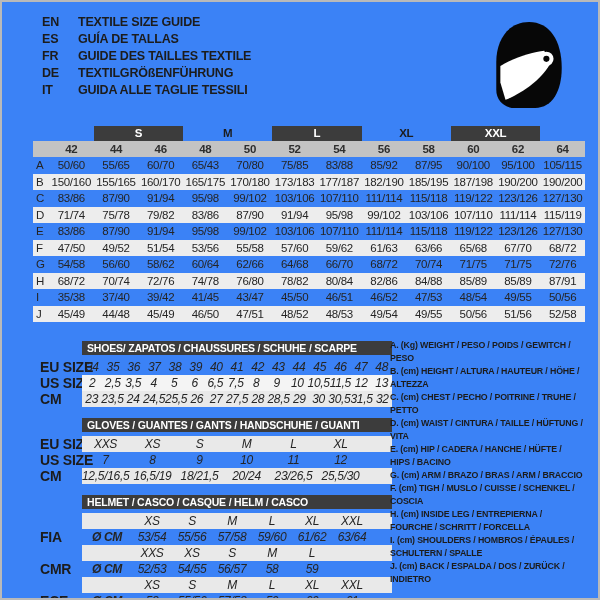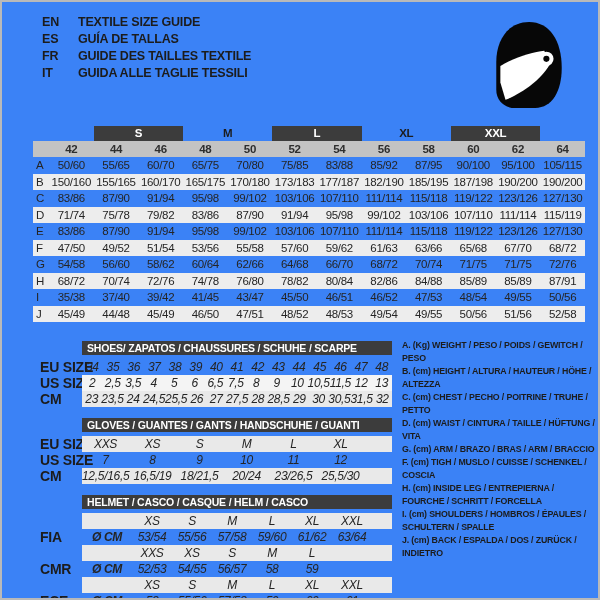--- a/index.html
+++ b/index.html
@@ -42,41 +42,45 @@
          font-size:12px;letter-spacing:-0.3px;color:#252525;font-style:italic;}
   .cells .cell{text-align:center;white-space:nowrap;overflow:visible;}
   .grid-shoes{grid-template-columns:repeat(15,1fr);}
   .grid-gloves{grid-template-columns:repeat(6,47px) 1fr;}
   .grid-helmet{grid-template-columns:50px repeat(6,40px) 1fr;}
   .shade-white{background:transparent;}
   .shade-light{background:#f4f4f4;}
   .shade-gray{background:#e9e9e9;}
   .cell.prefix{font-weight:700;}
   
-  .legend{position:absolute;top:337px;left:400px;width:193px;
+  .legend{position:absolute;top:337px;left:388px;width:193px;
           font-size:8.8px;font-weight:700;line-height:13px;letter-spacing:-0.15px;}
   .legend-item{white-space:normal;}
 </style>
 </head>
 <body>
 
 <div class="page">
 
   <div class="lang-block">
     <div class="lang-row">
       <span class="lang-code">EN</span>
       <span class="lang-text">TEXTILE SIZE GUIDE</span>
     </div>
     <div class="lang-row">
       <span class="lang-code">ES</span>
       <span class="lang-text">GUÍA DE TALLAS</span>
     </div>
     <div class="lang-row">
       <span class="lang-code">FR</span>
       <span class="lang-text">GUIDE DES TAILLES TEXTILE</span>
+    </div>
+    <div class="lang-row">
+      <span class="lang-code">DE</span>
+      <span class="lang-text">TEXTILGRÖßENFÜHRUNG</span>
     </div>
     <div class="lang-row">
       <span class="lang-code">IT</span>
       <span class="lang-text">GUIDA ALLE TAGLIE TESSILI</span>
     </div>
   </div>
 
   <svg class="helmet-logo" viewBox="0 0 72 88" xmlns="http://www.w3.org/2000/svg">
     <path d="M36 2 C16 2 4 19 4 41 L4 68 C4 78 10 84 19 86 L42 86 C59 86 68 69 68 47 C68 20 56 2 36 2 Z" fill="#070707"></path>
     <path d="M8 45 C23 36 40 31 51 30 L56 44 C48 58 29 72 13 78 L8 61 Z" fill="#ffffff"></path>
@@ -121,21 +125,21 @@
           <td>58</td>
           <td>60</td>
           <td>62</td>
           <td>64</td>
         </tr>
         <tr class="data-row">
           <td class="letter">A</td>
           <td>50/60</td>
           <td>55/65</td>
           <td>60/70</td>
-          <td>65/75</td>
+          <td>65/43</td>
           <td>70/80</td>
           <td>75/85</td>
           <td>83/88</td>
           <td>85/92</td>
           <td>87/95</td>
           <td>90/100</td>
           <td>95/100</td>
           <td>105/115</td>
         </tr>
         <tr class="data-row stripe">
@@ -458,20 +462,21 @@
           </div>
         </div>
       </div>
   </div>
 
   <div class="legend">
       <div class="legend-item">A. (Kg) WEIGHT / PESO / POIDS / GEWITCH / PESO</div>
       <div class="legend-item">B. (cm) HEIGHT / ALTURA / HAUTEUR / HÖHE / ALTEZZA</div>
       <div class="legend-item">C. (cm) CHEST / PECHO / POITRINE / TRUHE / PETTO</div>
       <div class="legend-item">D. (cm) WAIST / CINTURA / TAILLE / HÜFTUNG / VITA</div>
+      <div class="legend-item">E. (cm) HIP / CADERA / HANCHE / HÜFTE / HIPS /  BACINO</div>
       <div class="legend-item">G. (cm) ARM  / BRAZO / BRAS / ARM / BRACCIO</div>
       <div class="legend-item">F. (cm) TIGH / MUSLO / CUISSE / SCHENKEL / COSCIA</div>
       <div class="legend-item">H. (cm) INSIDE LEG / ENTREPIERNA / FOURCHE / SCHRITT / FORCELLA</div>
       <div class="legend-item">I.  (cm) SHOULDERS / HOMBROS / ÉPAULES / SCHULTERN / SPALLE</div>
       <div class="legend-item">J. (cm) BACK / ESPALDA / DOS / ZURÜCK / INDIETRO</div>
     </div>
 
 </div>
 
 </body></html>

